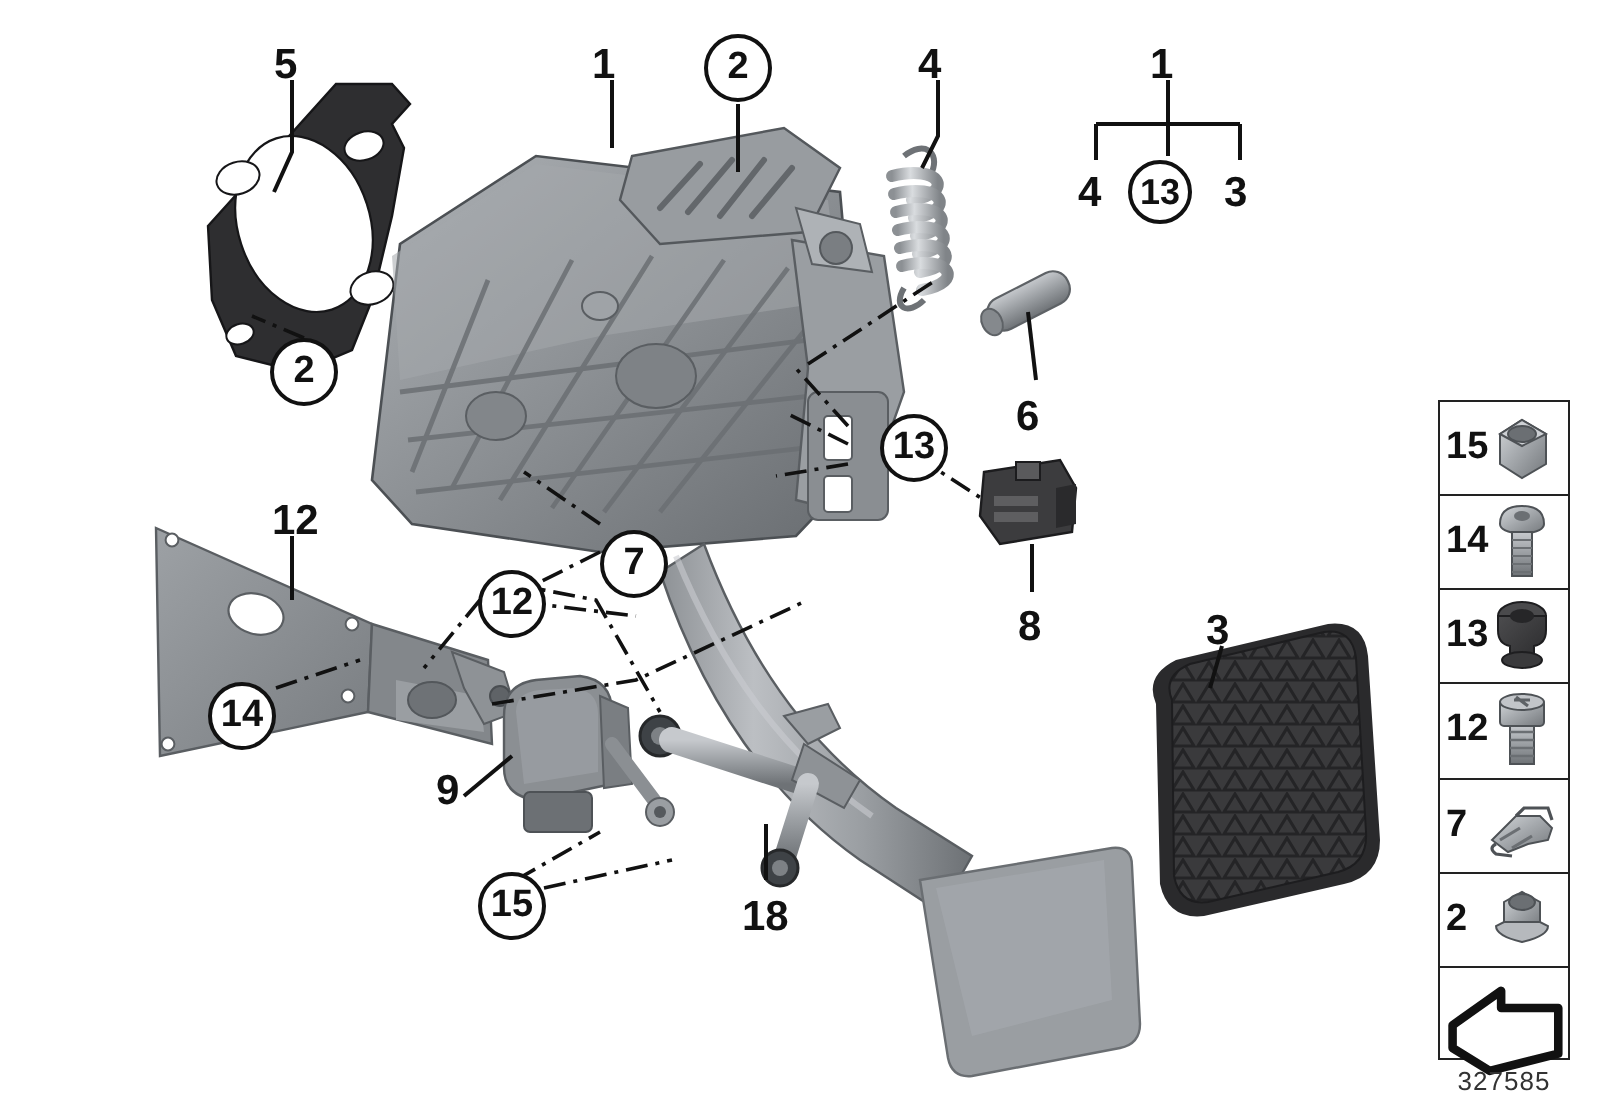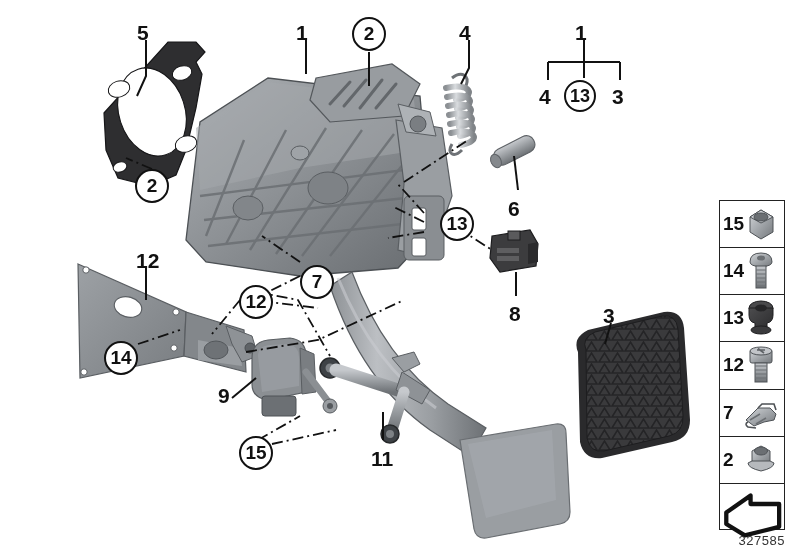--- a/index.html
+++ b/index.html
@@ -22,21 +22,21 @@
 
   
   #legend{position:absolute;left:719px;top:200px;width:66px;height:330px;
           border:1.5px solid #222;box-sizing:border-box;background:#fff;}
   .lrow{position:relative;height:47.14px;border-bottom:1.5px solid #222;
         box-sizing:border-box;display:flex;align-items:center;}
   .lrow:last-child{border-bottom:none;}
   .lnum{font-weight:bold;font-size:19px;margin-left:3px;width:24px;
         text-align:left;color:#111;z-index:3;}
   .lart{position:absolute;right:2px;top:0;bottom:0;width:42px;}
-  #diagno{position:absolute;left:719px;top:533px;width:66px;text-align:right;
+  #diagno{position:absolute;left:719px;top:533px;width:66px;text-align:center;
           font-size:13px;color:#333;letter-spacing:.5px;}
 </style>
 </head>
 <body>
 
 <div id="stage">
 
   <svg class="ov" viewBox="0 0 800 560">
     <defs>
       <linearGradient id="gMetal" x1="0" y1="0" x2="1" y2="1">
@@ -241,21 +241,21 @@
   <div class="num" style="left:508px;top:198px">6</div>
   <div class="circ" style="left:440px;top:207px">13</div>
   <div class="num" style="left:509px;top:303px">8</div>
   <div class="circ" style="left:300px;top:265px">7</div>
   <div class="num" style="left:603px;top:305px">3</div>
   <div class="num" style="left:136px;top:250px">12</div>
   <div class="circ" style="left:239px;top:285px">12</div>
   <div class="circ" style="left:104px;top:341px">14</div>
   <div class="num" style="left:218px;top:385px">9</div>
   <div class="circ" style="left:239px;top:436px">15</div>
-  <div class="num" style="left:371px;top:448px">11</div>
+  <div class="num" style="left:371px;top:448px">18</div>
 
   <div id="legend">
 
     <div class="lrow">
       <span class="lnum">15</span>
       <svg class="lart" viewBox="0 0 42 47">
         <path d="M10 16 L21 9 L33 16 L33 31 L21 38 L10 31 Z" fill="url(#gMetal)" stroke="#4e5256"></path>
         <path d="M10 16 L21 22 L33 16 L21 9 Z" fill="#cdd0d4" stroke="#4e5256"></path>
         <ellipse cx="21" cy="16" rx="7" ry="4" fill="#6b6f73" stroke="#4e5256"></ellipse>
       </svg>

